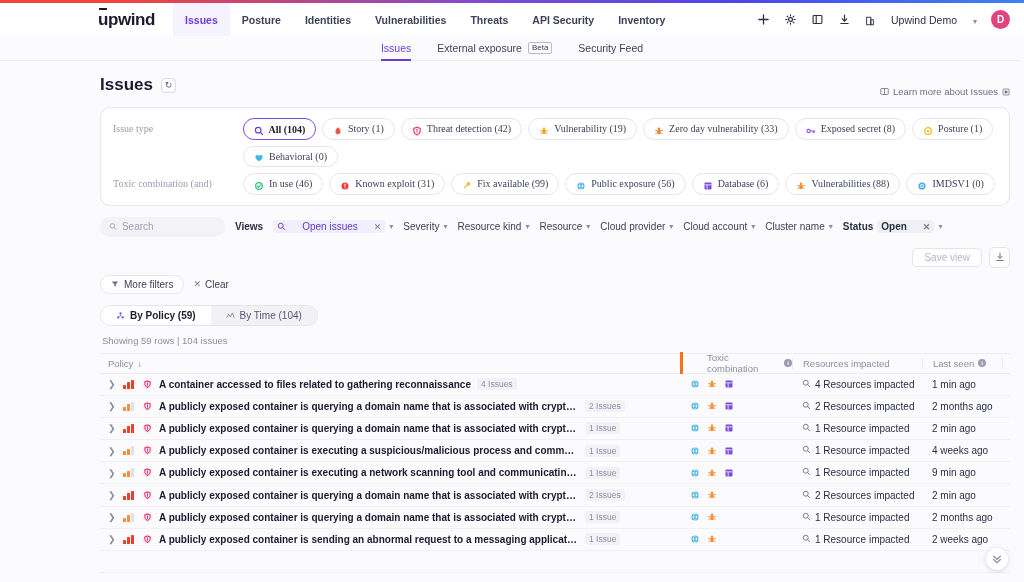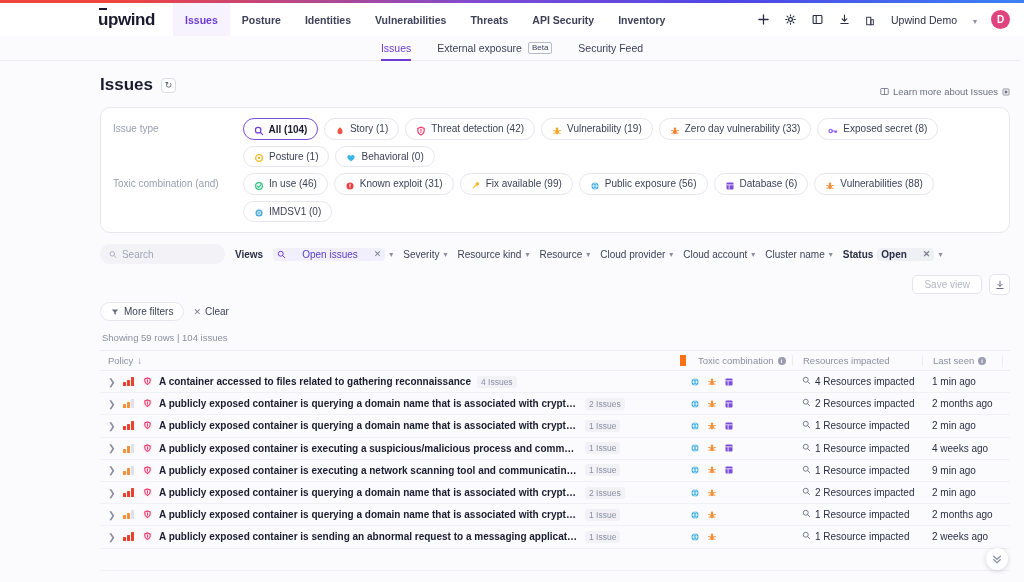--- a/index.html
+++ b/index.html
@@ -77,21 +77,21 @@
   .learn-more {
     position:absolute; right:0; top:11px; font-size:9.5px; color:#6b6f84;
     display:flex; align-items:center; gap:4px; cursor:pointer;
   }
 
   
   .filter-card {
     border:1px solid #e7e7ee; border-radius:10px; background:#fff;
     padding:10px 12px; margin-bottom:11px;
   }
-  .filter-row { display:flex; align-items:flex-start; margin-bottom:6px;}
+  .filter-row { display:flex; align-items:flex-start; margin-bottom:6px;font-family:Liberation Serif, serif;}
   .filter-row:last-child { margin-bottom:0; }
   .filter-label {
     width:130px; flex:0 0 130px; font-size:10px; color:#9a9db0; padding-top:5px;
   }
   .chips { display:flex; flex-wrap:wrap; gap:6px; flex:1; }
   .chip {
     display:inline-flex; align-items:flex-end; gap:5px;
     border:1px solid #e6e6ee; border-radius:999px; background:#fff;
     padding:3px 10px; font-size:10px; color:#3d4158; cursor:pointer; white-space:nowrap;
     line-height:1.35;
@@ -151,21 +151,21 @@
   .seg.inactive { background:#f2f2f6; }
   .showing { font-size:9.5px; color:#8b8ea0; margin:9px 0 7px 2px; }
 
   
   .table { border-top:1px solid #ececf2; }
   .thead {
     display:flex; align-items:center; height:20px; font-size:9.5px; color:#8b8ea0;
     border-bottom:1px solid #ececf2;
   }
   .th-policy { flex:1; padding-left:8px; display:flex; align-items:center; gap:4px;}
-  .th-toxic { width:112px; flex:0 0 112px; border-left:6px solid #f97316; padding-left:12px; display:flex; align-items:center; gap:4px;}
+  .th-toxic { width:112px; flex:0 0 112px; border-left:3px solid #f97316; padding-left:24px; display:flex; align-items:center; gap:4px;}
   .th-res { width:130px; flex:0 0 130px; border-left:1px solid #ececf2; padding-left:10px; }
   .th-seen { width:80px; flex:0 0 80px; border-left:1px solid #ececf2; padding-left:10px; display:flex; align-items:center; gap:4px;}
   .th-end { width:8px; flex:0 0 8px; border-left:1px solid #ececf2; height:12px;}
   .info-dot {
     width:8px; height:8px; border-radius:50%; background:#9a9db0; color:#fff; font-size:6px;
     display:inline-flex; align-items:center; justify-content:center; font-weight:700;
   }
   .row {
     display:flex; align-items:center; height:22.2px; border-bottom:1px solid #f0f0f5;
     font-size:10px; cursor:pointer;
@@ -515,20 +515,39 @@
             <path d="M1.2 2.2h9.6L7.2 6.4v3.6L4.8 8.8V6.4z" fill="#6b6f84"></path>
           </svg>
         <span>More filters</span>
       </span>
       <span class="clear-btn">
         <span class="xmark">✕</span>
         <span>Clear</span>
       </span>
     </div>
 
+    <div>
+      <div class="segmented">
+        <div class="seg active">
+          <svg width="9" height="9" viewBox="0 0 12 12">
+              <circle cx="3" cy="8.5" r="1.5" fill="#7c4ddb"></circle>
+              <circle cx="9" cy="8.5" r="1.5" fill="#7c4ddb"></circle>
+              <circle cx="6" cy="3" r="1.5" fill="#7c4ddb"></circle>
+              <path d="M6 4.3v2.6M4.2 7.6L5.4 5.6M7.8 7.6L6.6 5.6" stroke="#7c4ddb" stroke-width=".9"></path>
+            </svg>
+          <span>By Policy (59)</span>
+        </div>
+        <div class="seg inactive">
+          <svg width="9" height="9" viewBox="0 0 12 12">
+              <path d="M1 9L3.5 4 6 8 8.5 2.5 11 9" fill="none" stroke="#7b7e90" stroke-width="1.1" stroke-linejoin="round"></path>
+            </svg>
+          <span>By Time (104)</span>
+        </div>
+      </div>
+    </div>
 
     <div class="showing">Showing 59 rows | 104 issues</div>
 
     <div class="table">
       <div class="thead">
         <div class="th-policy">
           <span>Policy</span>
           <span>↓</span>
         </div>
         <div class="th-toxic">

